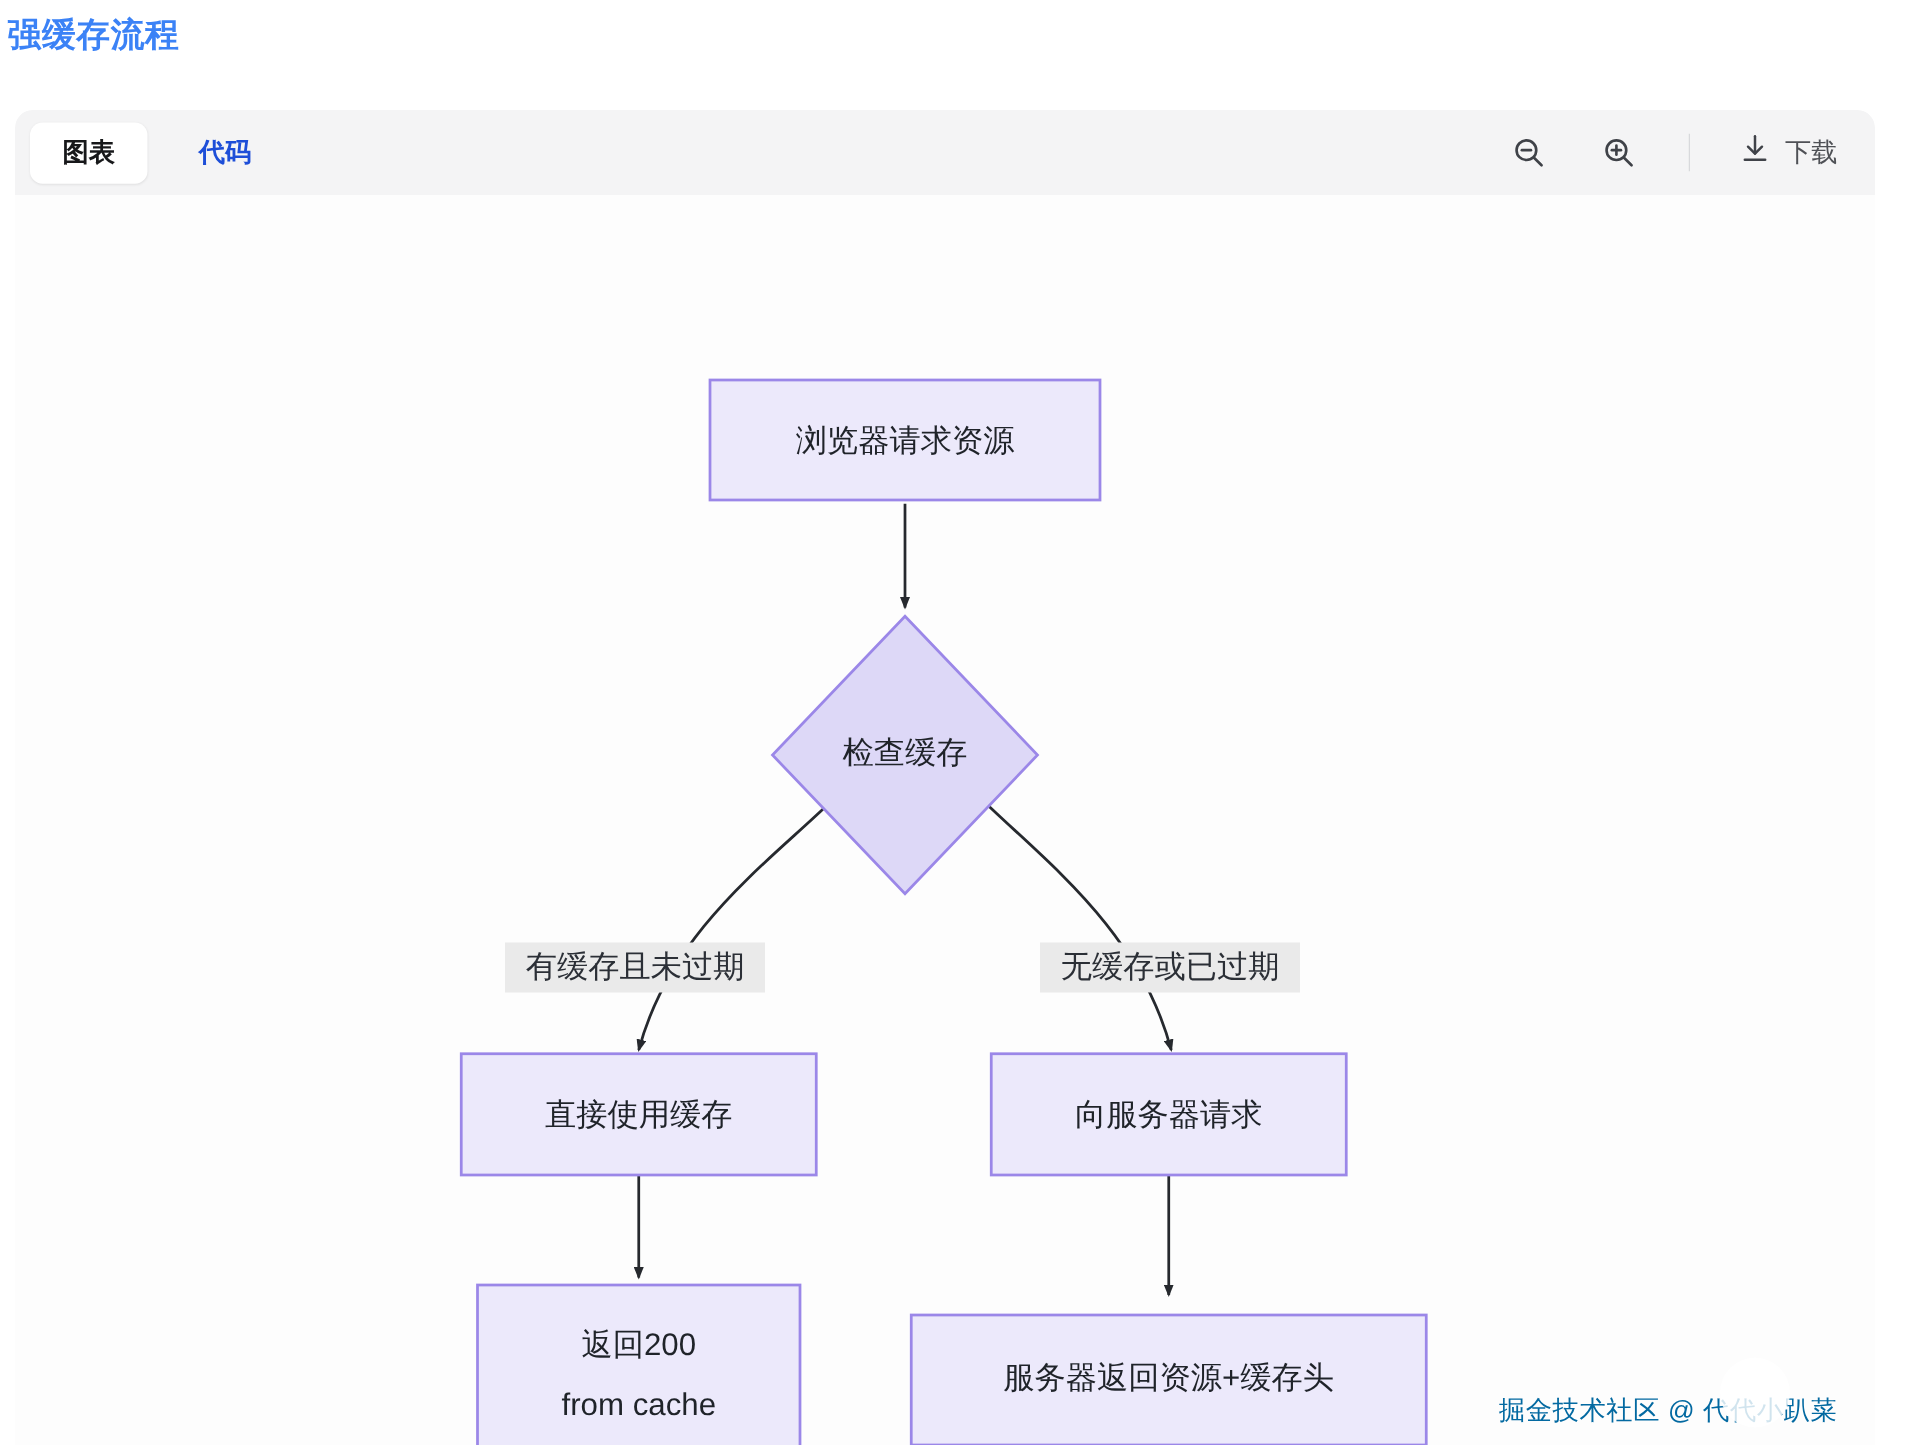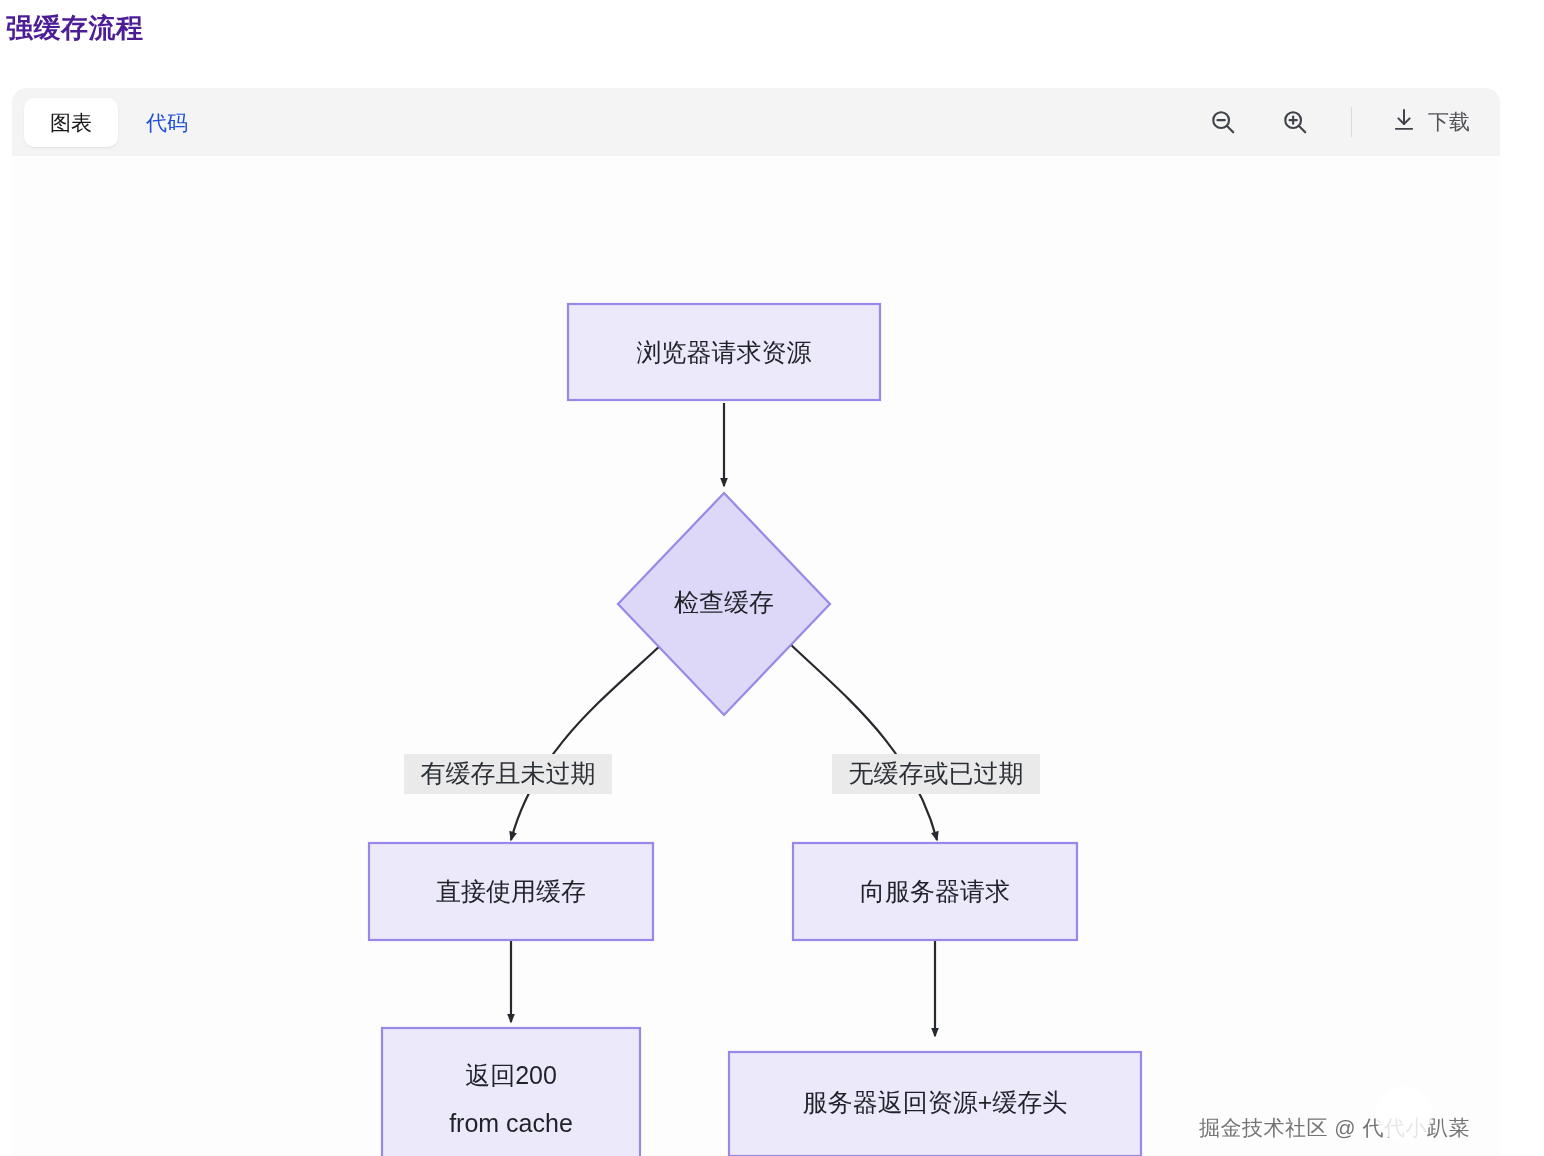--- a/index.html
+++ b/index.html
@@ -17,21 +17,21 @@
   }
 
   
   .page-title {
     position: absolute;
     left: 6px;
     top: 8px;
     font-size: 27px;
     font-weight: bold;
     letter-spacing: 0.5px;
-    color: #4c1d95;
+    color: #3b82f6;
     line-height: 40px;
   }
 
   
   .card {
     position: absolute;
     left: 12px;
     top: 88px;
     width: 1488px;
     height: 1068px;
@@ -47,23 +47,24 @@
     height: 68px;
     background: #f4f4f5;
     border-radius: 14px 14px 0 0;
   }
   .tabs {
     position: absolute;
     left: 12px;
     top: 10px;
     display: flex;
     align-items: flex-start;
-    gap: 2px;
+    gap: 15px;
     background: transparent;
     padding: 0;
+    font-weight: bold;
   }
   .tab {
     font-size: 21px;
     line-height: 1;
     padding: 14px 26px;
     border-radius: 10px;
     color: #1d4ed8;
     cursor: pointer;
     user-select: none;
   }
@@ -148,21 +149,21 @@
   }
 
   
   .watermark {
     position: absolute;
     right: 30px;
     bottom: 14px;
     display: flex;
     align-items: center;
     gap: 10px;
-    color: #737373;
+    color: #0369a1;
     font-size: 21px;
     letter-spacing: 0.5px;
     user-select: none;
   }
   .watermark .avatar {
     position: absolute;
     right: 38px;
     bottom: 0px;
     width: 56px;
     height: 56px;

